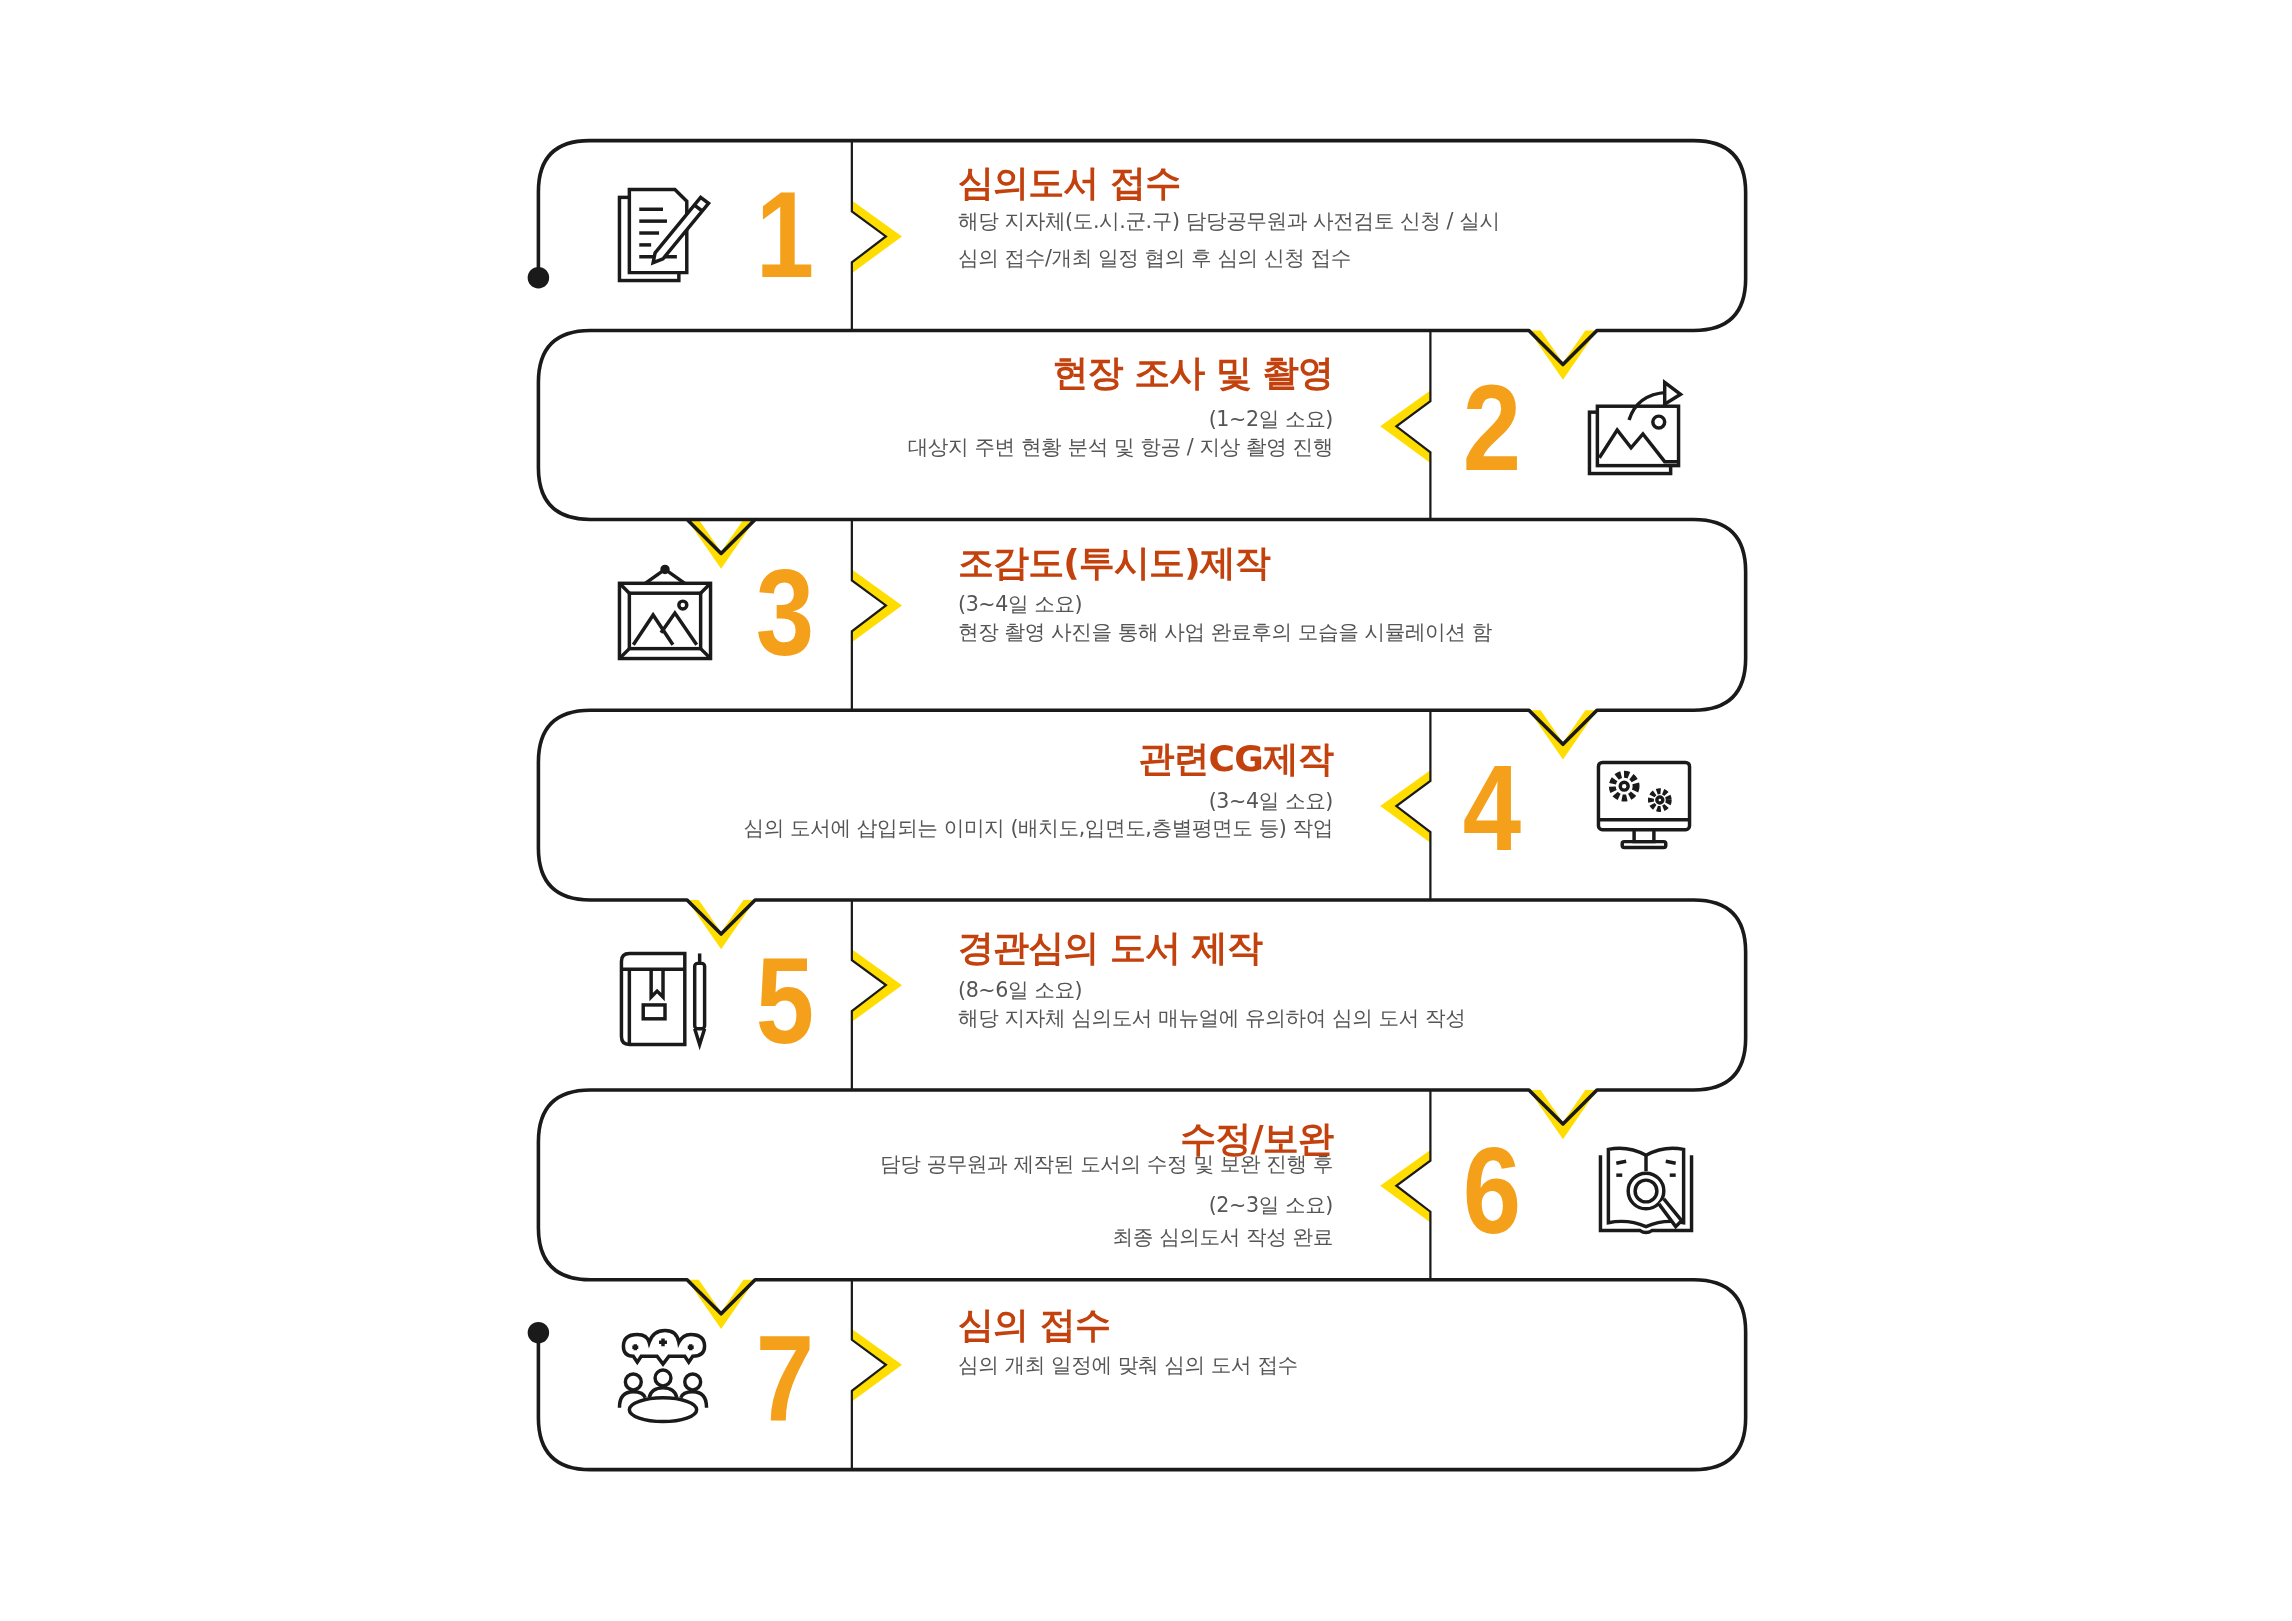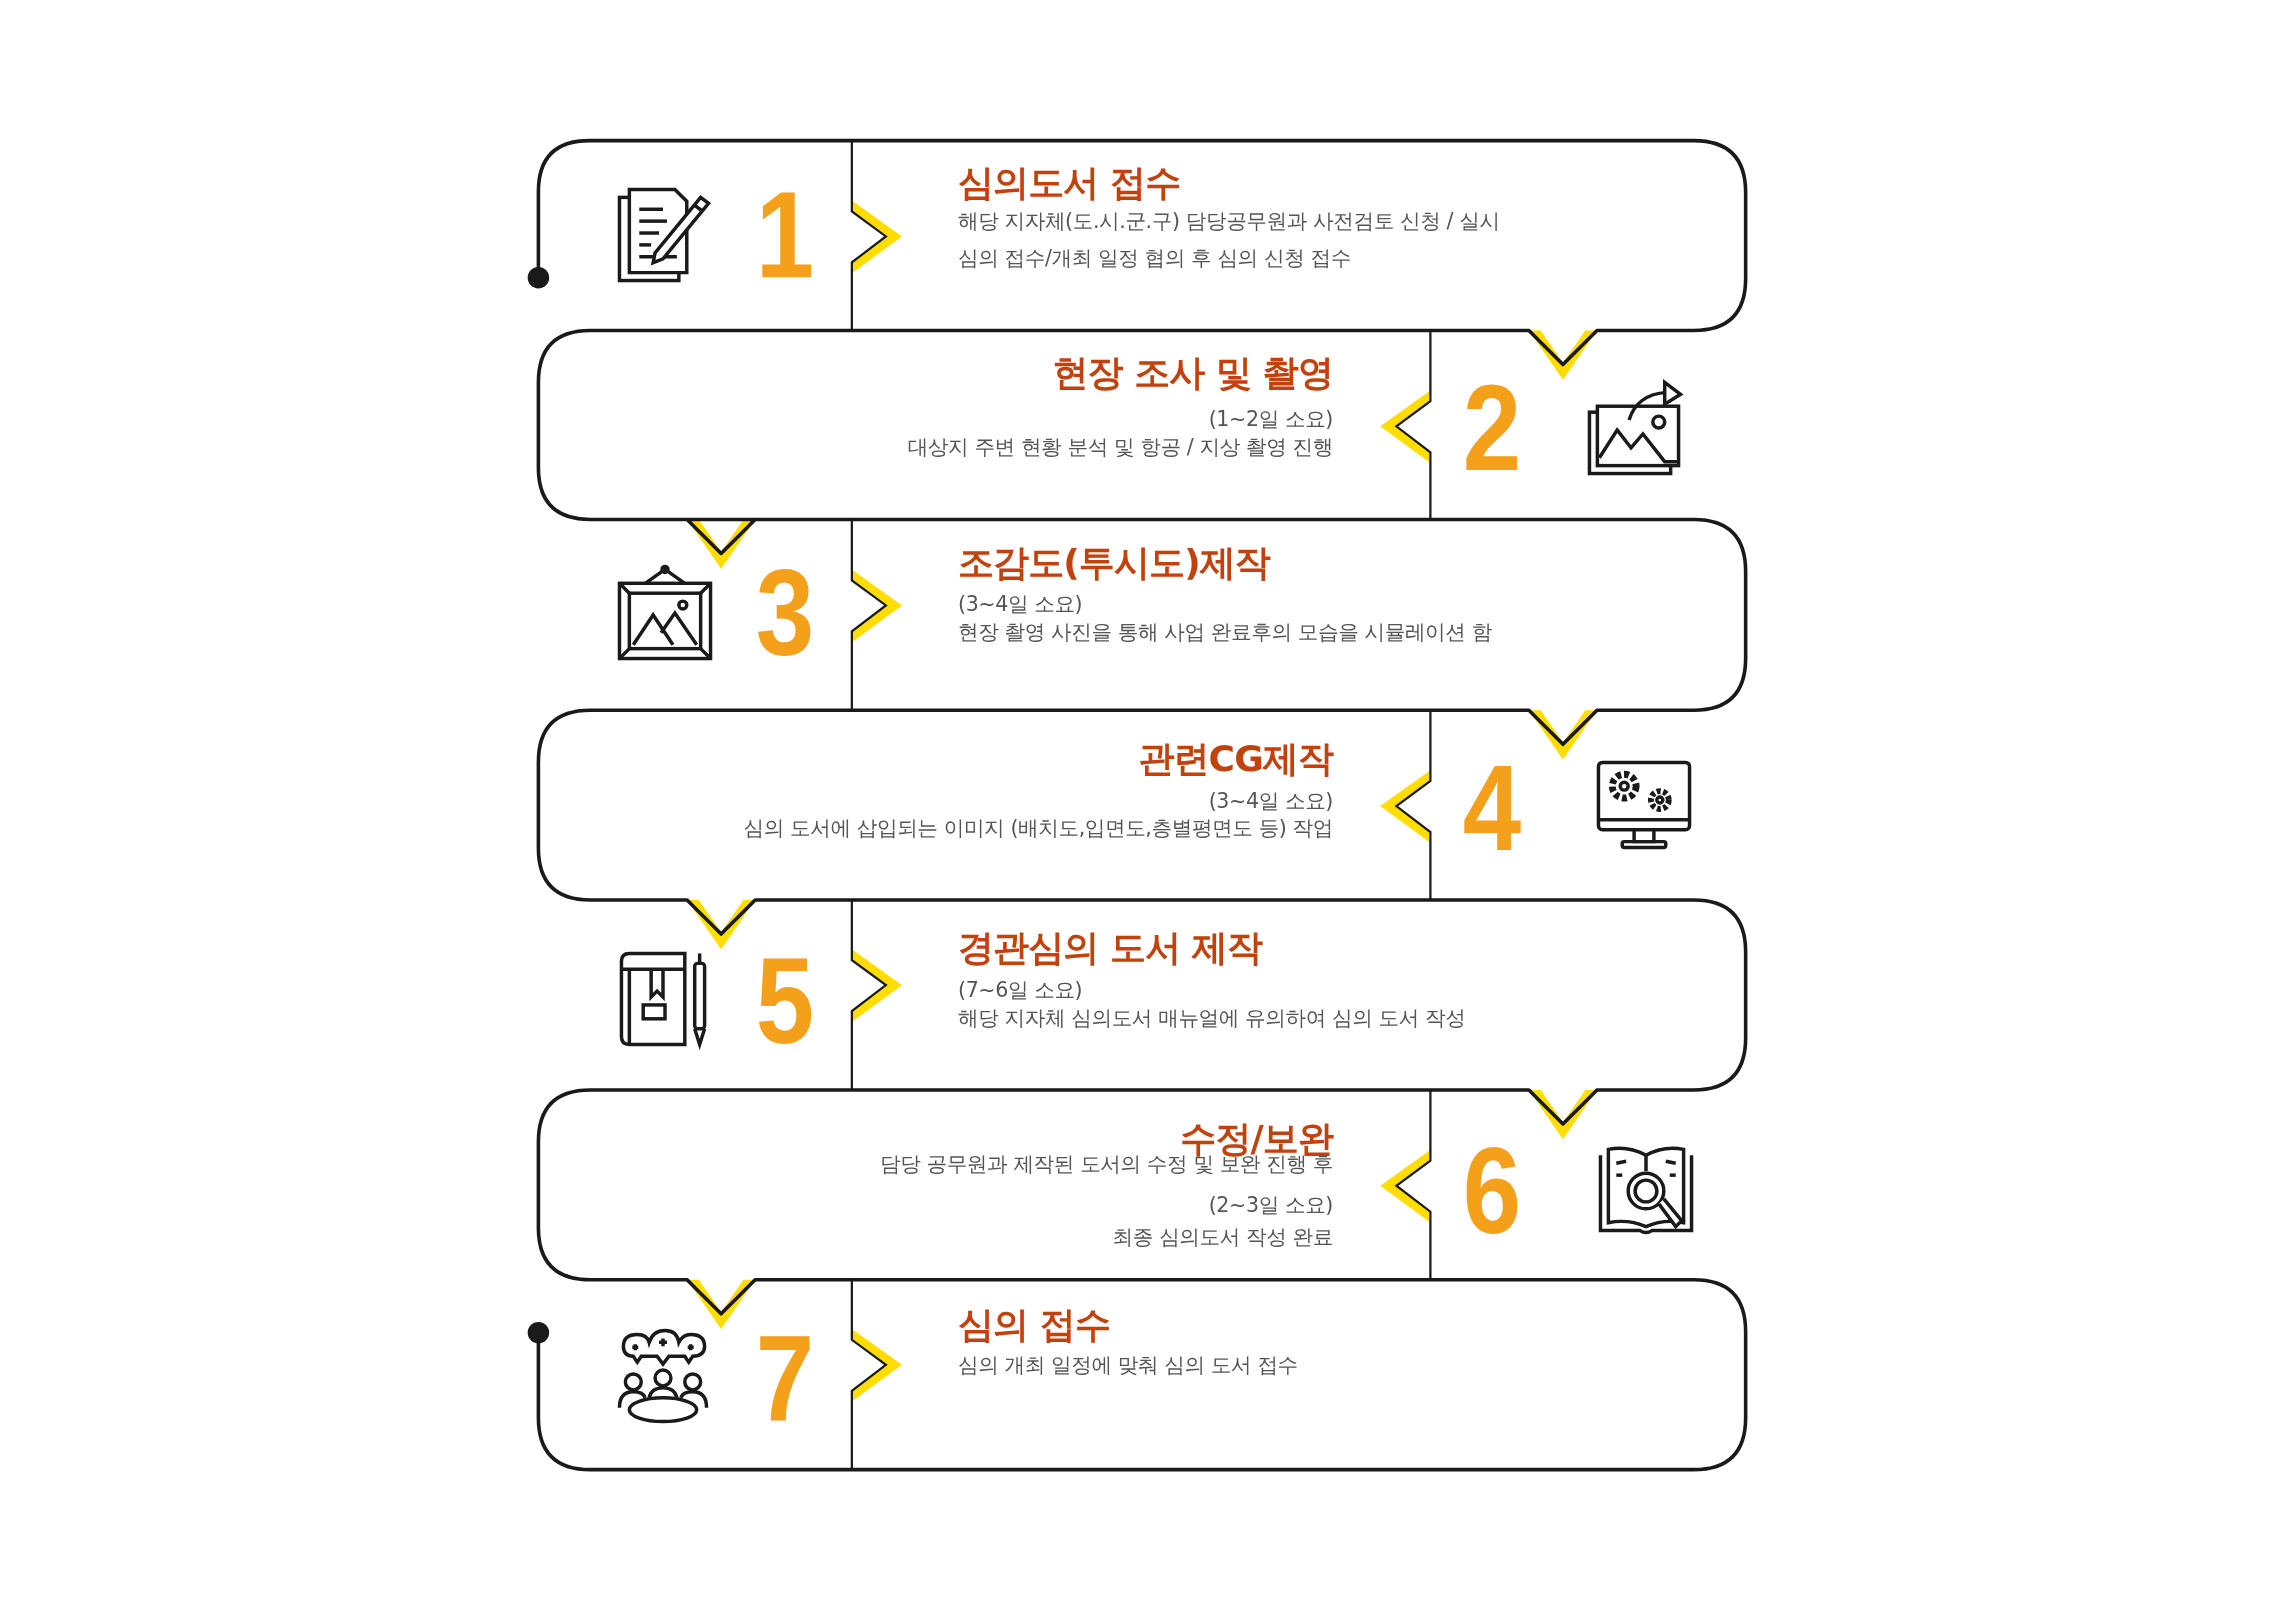--- a/index.html
+++ b/index.html
@@ -163,21 +163,21 @@
         <line x1="14" y1="20" x2="14" y2="96"></line>
         <path d="M36,20 L36,48 L42,42 L48,48 L48,20"></path>
         <rect x="28" y="56" width="22" height="14"></rect>
         <rect x="80" y="14" width="10" height="66" rx="3"></rect>
         <line x1="85" y1="4" x2="85" y2="14"></line>
         <path d="M80,80 L85,96 L90,80"></path>
       </svg>
     </div>
     <div class="num" style="left:785px; top:1001px;">5</div>
     <div class="title left-text" style="top:948px;">경관심의 도서 제작</div>
-    <div class="line left-text" style="top:990px;">(7~6일 소요)</div>
+    <div class="line left-text" style="top:990px;">(8~6일 소요)</div>
     <div class="line left-text" style="top:1018px;">해당 지자체 심의도서 매뉴얼에 유의하여 심의 도서 작성</div>
   </div>
 
   <div>
     <div class="num" style="left:1492px; top:1191px;">6</div>
     <div class="icon" style="left:1646px; top:1191px;">
       <svg viewBox="0 0 100 100" fill="none" stroke="#1a1a1a" stroke-width="3.5">
         <path d="M4,14 L4,90 L44,90 Q50,94 56,90 L96,90 L96,14"></path>
         <path d="M12,8 Q32,4 50,14 Q68,4 88,8 L88,82 Q68,78 50,86 Q32,78 12,82 Z"></path>
         <line x1="50" y1="14" x2="50" y2="30"></line>

